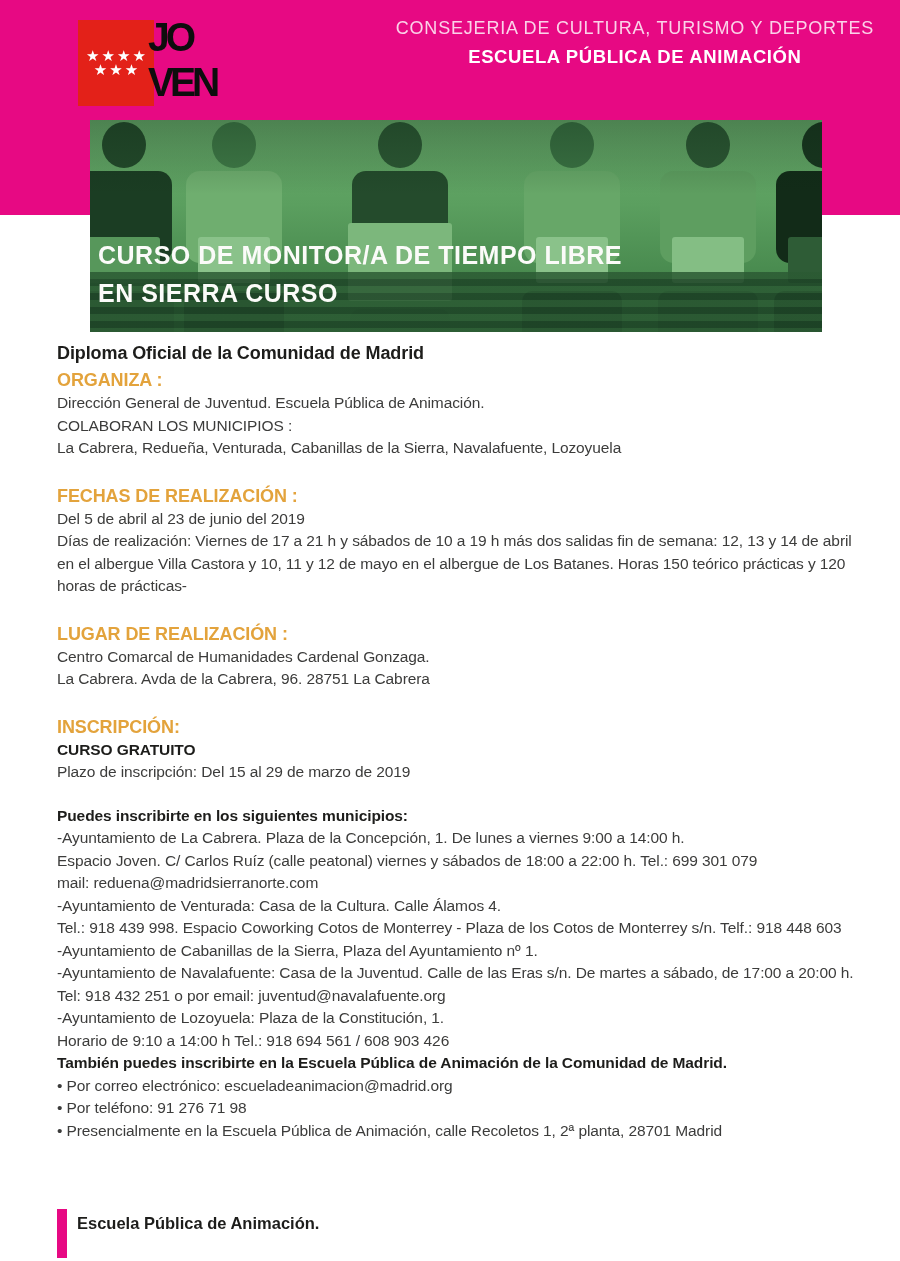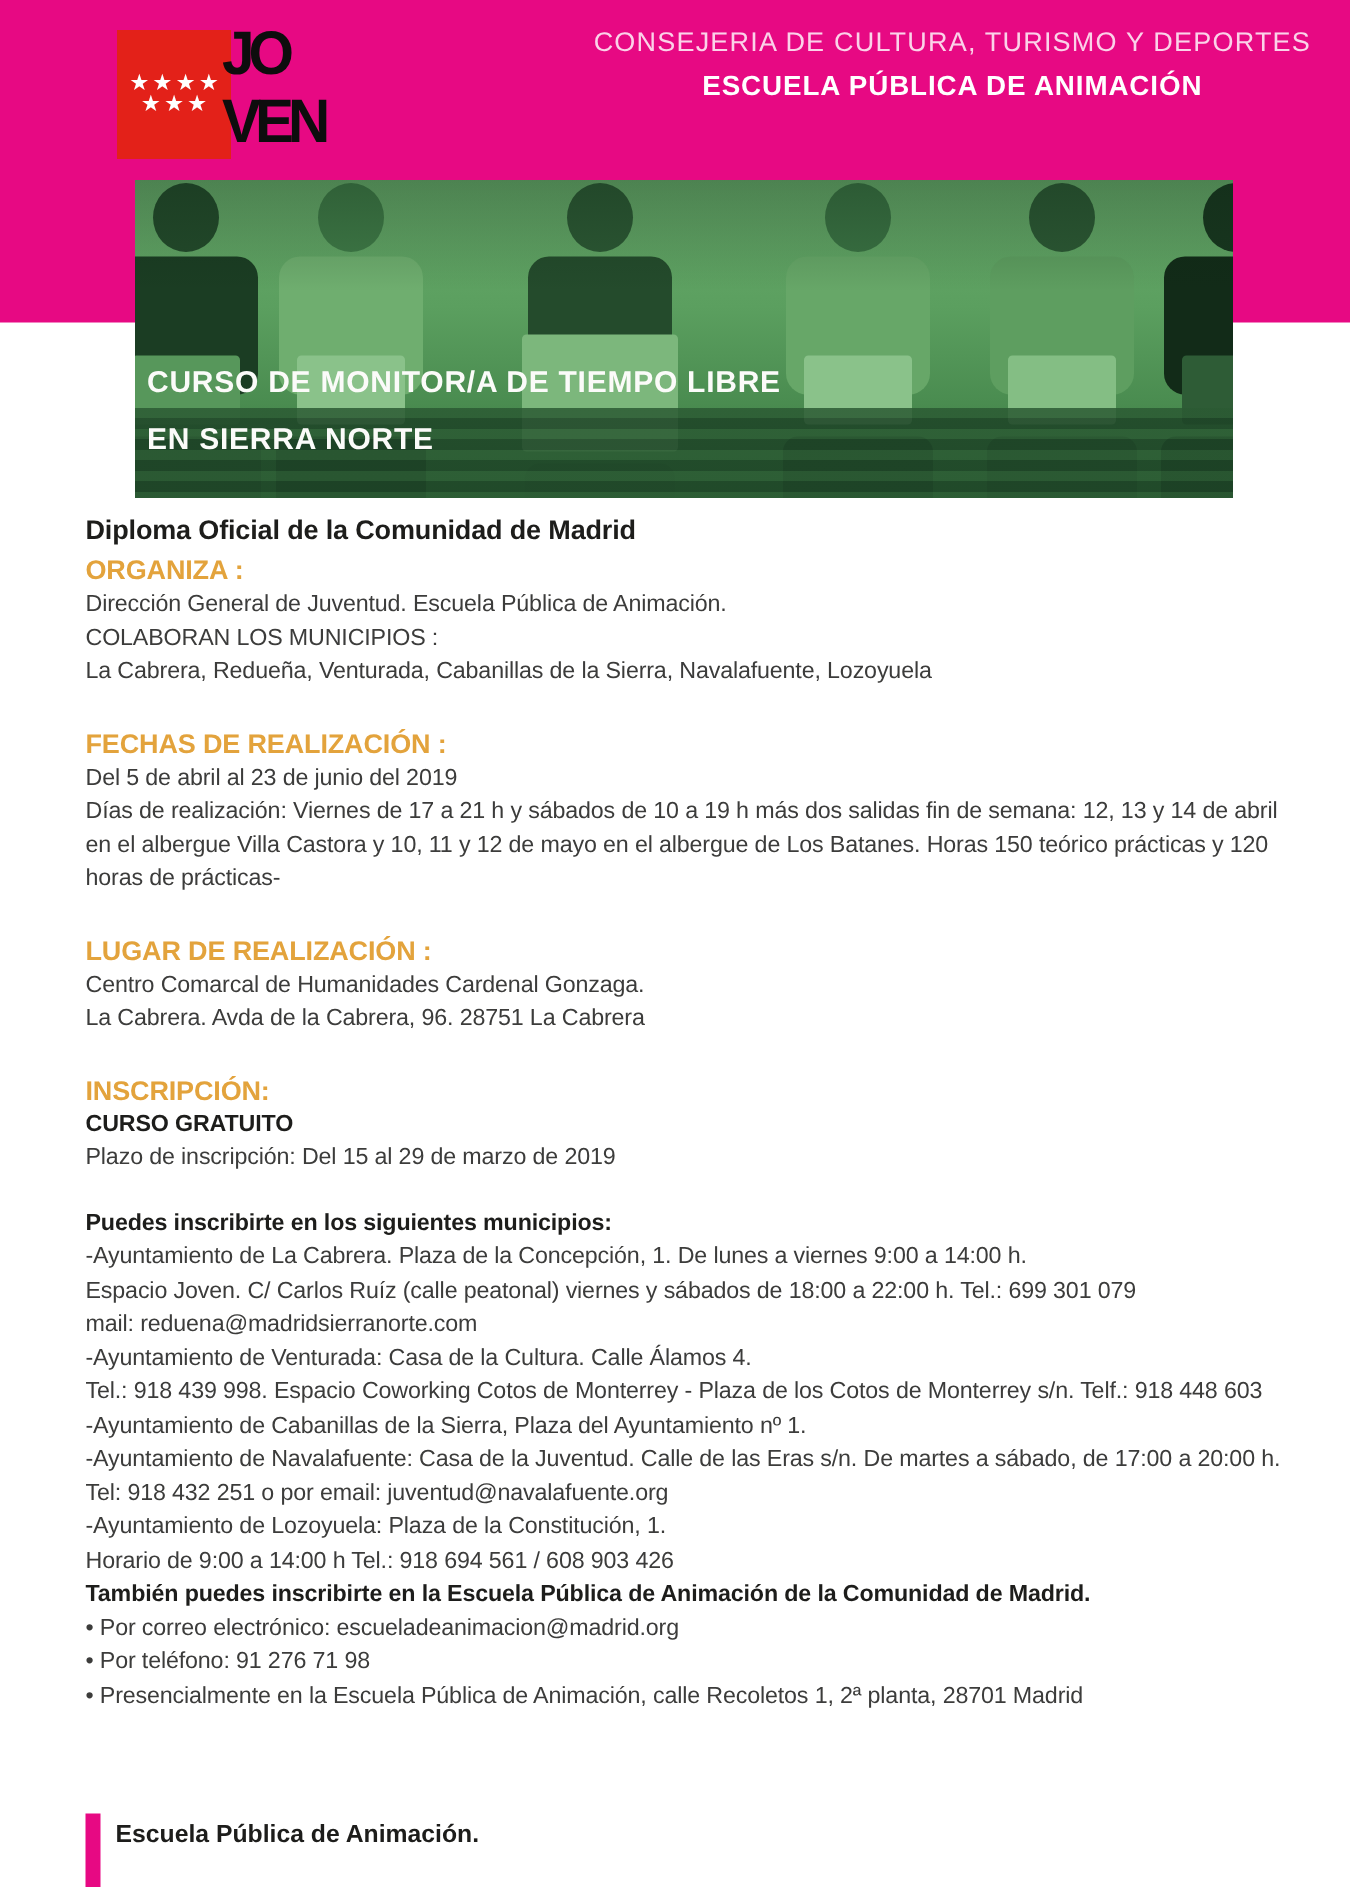--- a/index.html
+++ b/index.html
@@ -36,21 +36,21 @@
   .person .legs{width:100px;height:62px;border-radius:10px;margin:8px auto 0;}
 
   .p1{left:-24px;} .p1 .head{background:#234A2B;} .p1 .torso{background:#1B3D23;} .p1 .device{background:#57975B;} .p1 .legs{background:#2A5532;}
   .p2{left:86px;}  .p2 .head{background:#3F7A47;} .p2 .torso{background:#6FAE6F;} .p2 .device{background:#8AC28A;} .p2 .legs{background:#1E4026;}
   .p3{left:252px;} .p3 .head{background:#2C5834;} .p3 .torso{background:#244B2C;} .p3 .device{background:#7CB77C;width:104px;height:78px;margin-top:-40px;} .p3 .legs{background:#356A3D;}
   .p4{left:424px;} .p4 .head{background:#3A7243;} .p4 .torso{background:#67A768;} .p4 .device{background:#8AC28A;} .p4 .legs{background:#23492B;}
   .p5{left:560px;} .p5 .head{background:#2C5834;} .p5 .torso{background:#5E9E60;} .p5 .device{background:#84BE84;} .p5 .legs{background:#2A5532;}
   .p6{left:676px;} .p6 .head{background:#18361F;} .p6 .torso{background:#122B18;} .p6 .device{background:#2E5C36;} .p6 .legs{background:#1B3D23;}
 
   .banner-title{position:absolute;left:8px;top:116px;color:#FBFBF9;font-weight:700;
-                font-size:20px;line-height:38px;letter-spacing:0.5px;z-index:5;}
+                font-size:25px;line-height:38px;letter-spacing:0.5px;z-index:5;}
 
   
   .content{position:absolute;left:57px;top:341px;width:812px;
            font-size:15.5px;line-height:22.5px;letter-spacing:-0.1px;color:#3c3c3b;}
   .content p{margin:0;}
   .bold-dark{font-weight:700;color:#1d1d1b;}
   .diploma{font-weight:700;color:#1d1d1b;font-size:18px;line-height:24px;}
   .sec-heading{color:#E3A33C;font-weight:700;font-size:18px;line-height:24px;margin:0;}
   .gap-sm{margin-top:3px !important;}
   .gap-lg{margin-top:21px !important;}
@@ -115,21 +115,21 @@
     <div class="person p6">
       <div class="head"></div>
       <div class="torso"></div>
       <div class="device"></div>
       <div class="legs"></div>
     </div>
     <div class="bench"></div>
     <div class="photo-shade"></div>
     <div class="banner-title">
       <div>CURSO DE MONITOR/A DE TIEMPO LIBRE</div>
-      <div>EN SIERRA NORTE</div>
+      <div>EN SIERRA CURSO</div>
     </div>
   </div>
 
   <div class="content">
 
     <p class="diploma">Diploma Oficial de la Comunidad de Madrid</p>
 
     <p class="sec-heading gap-sm">ORGANIZA :</p>
     <p>Dirección General de Juventud. Escuela Pública de Animación.</p>
     <p>COLABORAN LOS MUNICIPIOS :</p>
@@ -150,21 +150,21 @@
     <p class="bold-dark gap-lg">Puedes inscribirte en los siguientes municipios:</p>
     <p>-Ayuntamiento de La Cabrera. Plaza de la Concepción, 1. De lunes a viernes 9:00 a 14:00 h.</p>
     <p>Espacio Joven. C/ Carlos Ruíz (calle peatonal) viernes y sábados de 18:00 a 22:00 h. Tel.: 699 301 079</p>
     <p>mail: reduena@madridsierranorte.com</p>
     <p>-Ayuntamiento de Venturada: Casa de la Cultura. Calle Álamos 4.</p>
     <p>Tel.: 918 439 998.  Espacio Coworking Cotos de Monterrey - Plaza de los Cotos de Monterrey s/n. Telf.: 918 448 603</p>
     <p>-Ayuntamiento de Cabanillas de la Sierra, Plaza del Ayuntamiento nº 1.</p>
     <p>-Ayuntamiento de Navalafuente: Casa de la Juventud. Calle de las Eras s/n. De martes a sábado, de 17:00 a 20:00 h.</p>
     <p>Tel: 918 432 251 o por email: juventud@navalafuente.org</p>
     <p>-Ayuntamiento de Lozoyuela: Plaza de la Constitución, 1.</p>
-    <p>Horario de 9:00 a 14:00 h Tel.: 918 694 561 /  608 903 426</p>
+    <p>Horario de 9:10 a 14:00 h Tel.: 918 694 561 /  608 903 426</p>
 
     <p class="bold-dark">También puedes inscribirte en la Escuela Pública de Animación de la Comunidad de Madrid.</p>
     <p>• Por correo electrónico: escueladeanimacion@madrid.org</p>
     <p>• Por teléfono: 91 276 71 98</p>
     <p>• Presencialmente en la Escuela Pública de Animación, calle Recoletos 1, 2ª planta, 28701 Madrid</p>
   </div>
 
   <div class="footer-bar"></div>
   <div class="footer-text">
     <div>Escuela Pública de Animación.</div>

